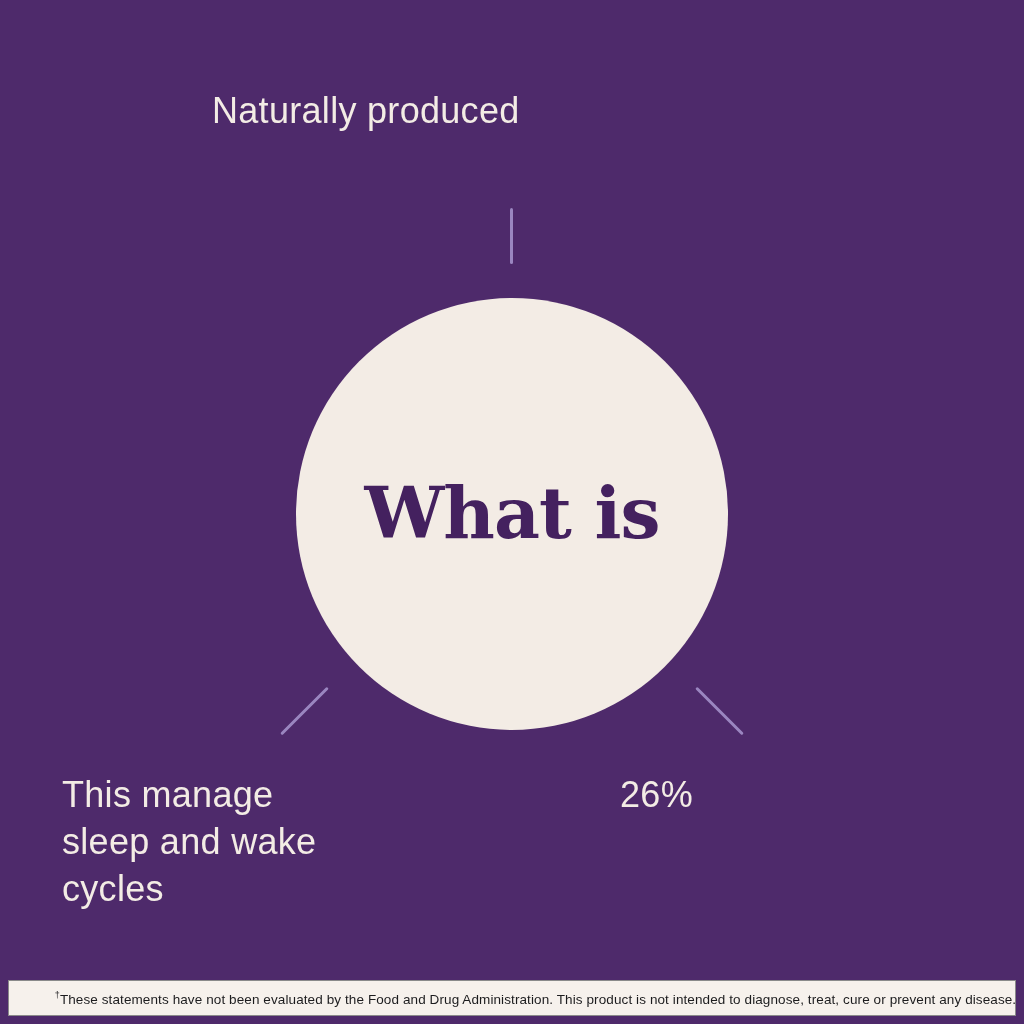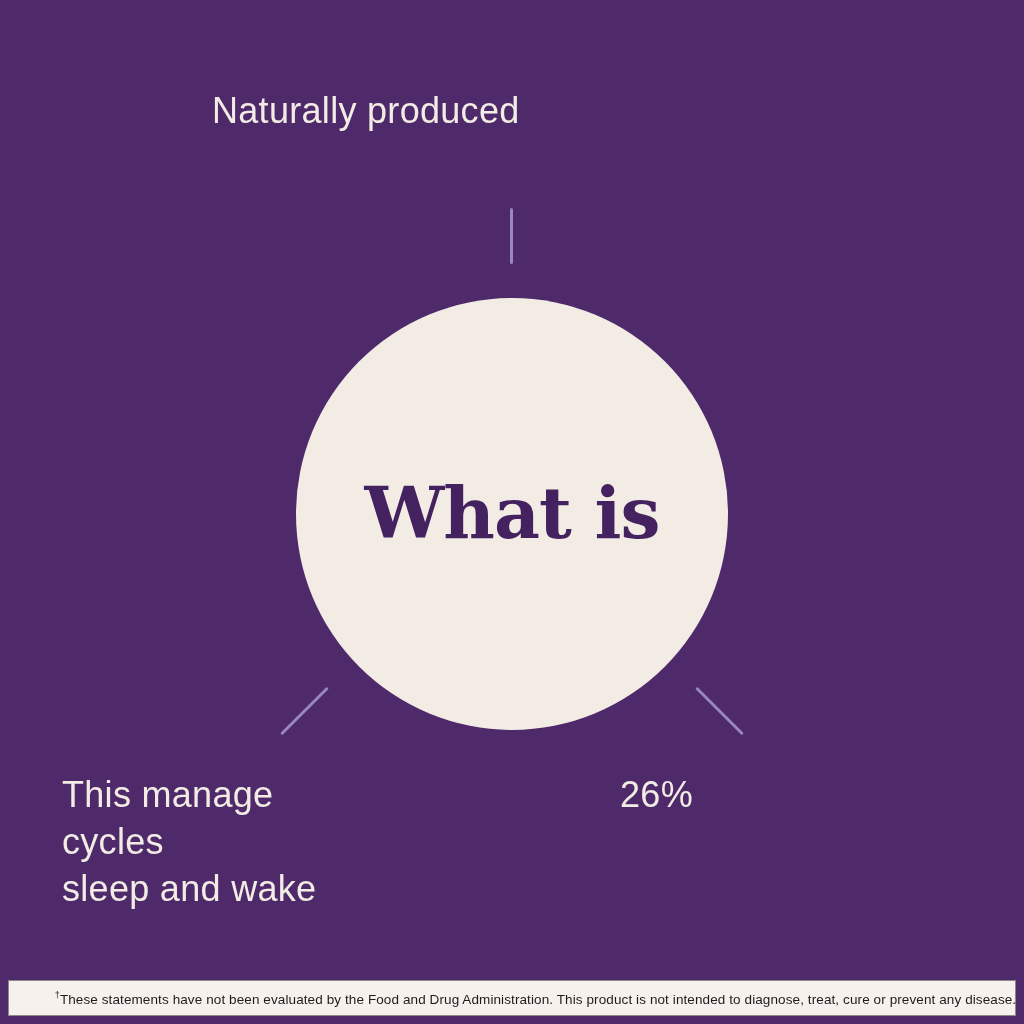--- a/index.html
+++ b/index.html
@@ -107,22 +107,22 @@
   <div class="connector connector-br"></div>
 
   <div class="center-circle">
     <div class="heading">
       <div>What is</div>
     </div>
   </div>
 
   <div class="label label-bl">
     <div>This manage</div>
+    <div>sleep and wake</div>
     <div>cycles</div>
-    <div>sleep and wake</div>
   </div>
 
   <div class="label label-br">
     <div>26%</div>
   </div>
 
   <div class="disclaimer-bar">
     <div class="disclaimer-text">
       <sup>†</sup><span>These statements have not been evaluated by the Food and Drug Administration. This product is not intended to diagnose, treat, cure or prevent any disease.</span>
     </div>

